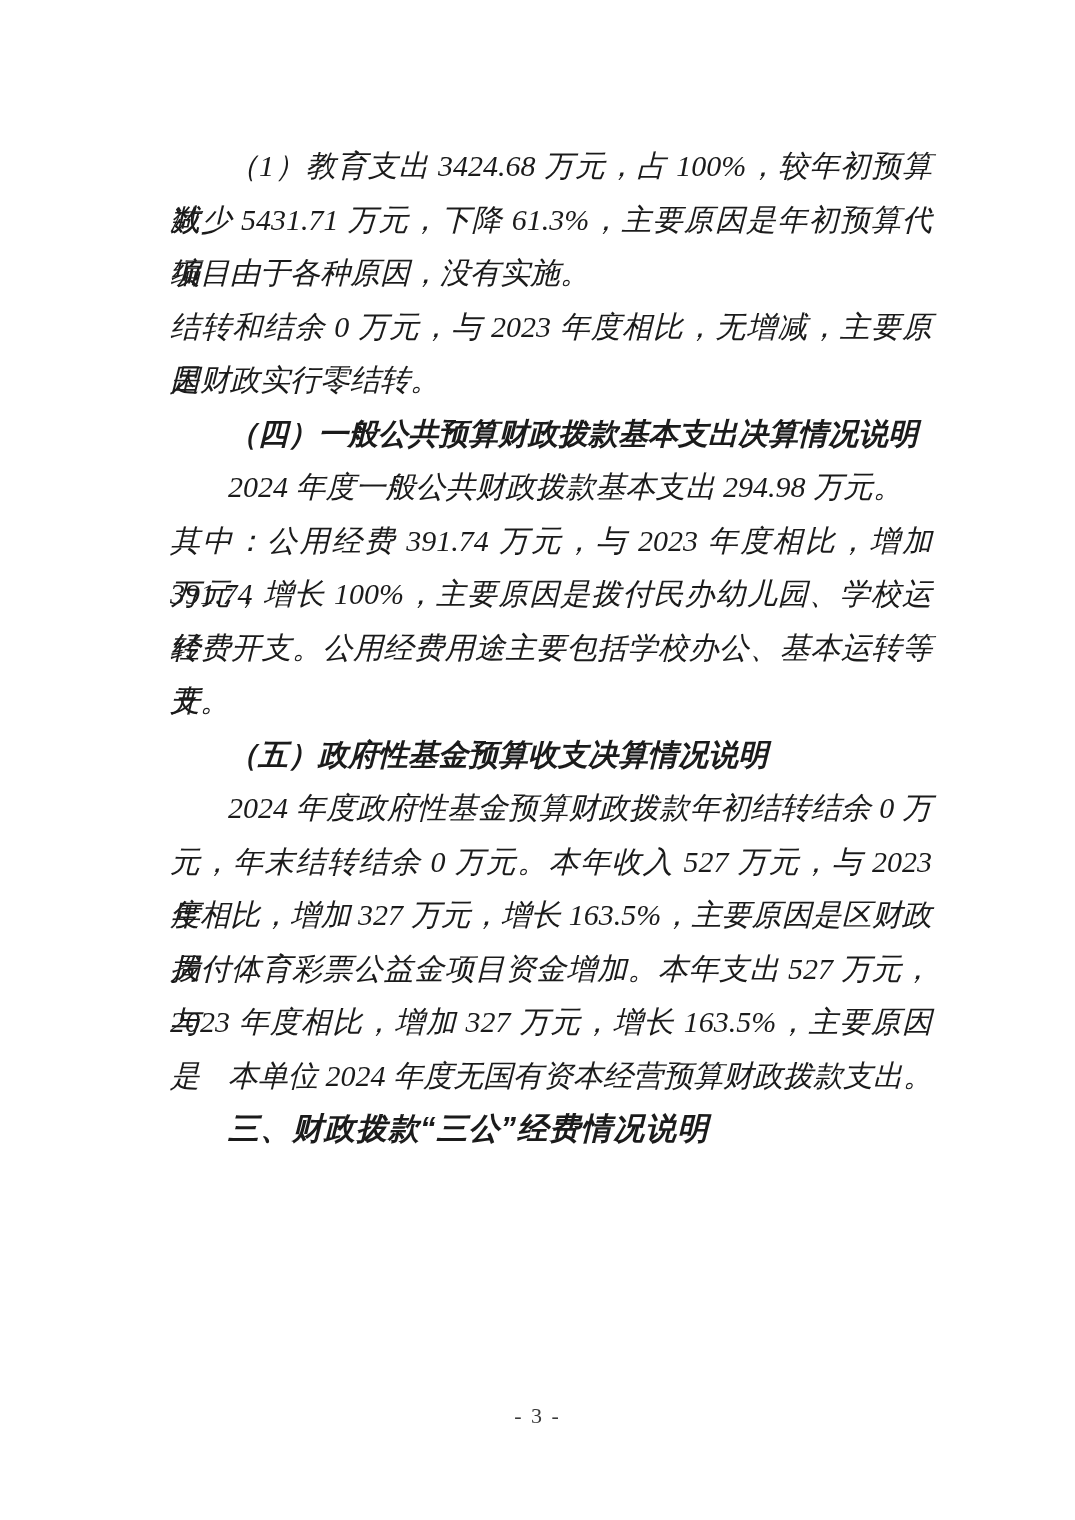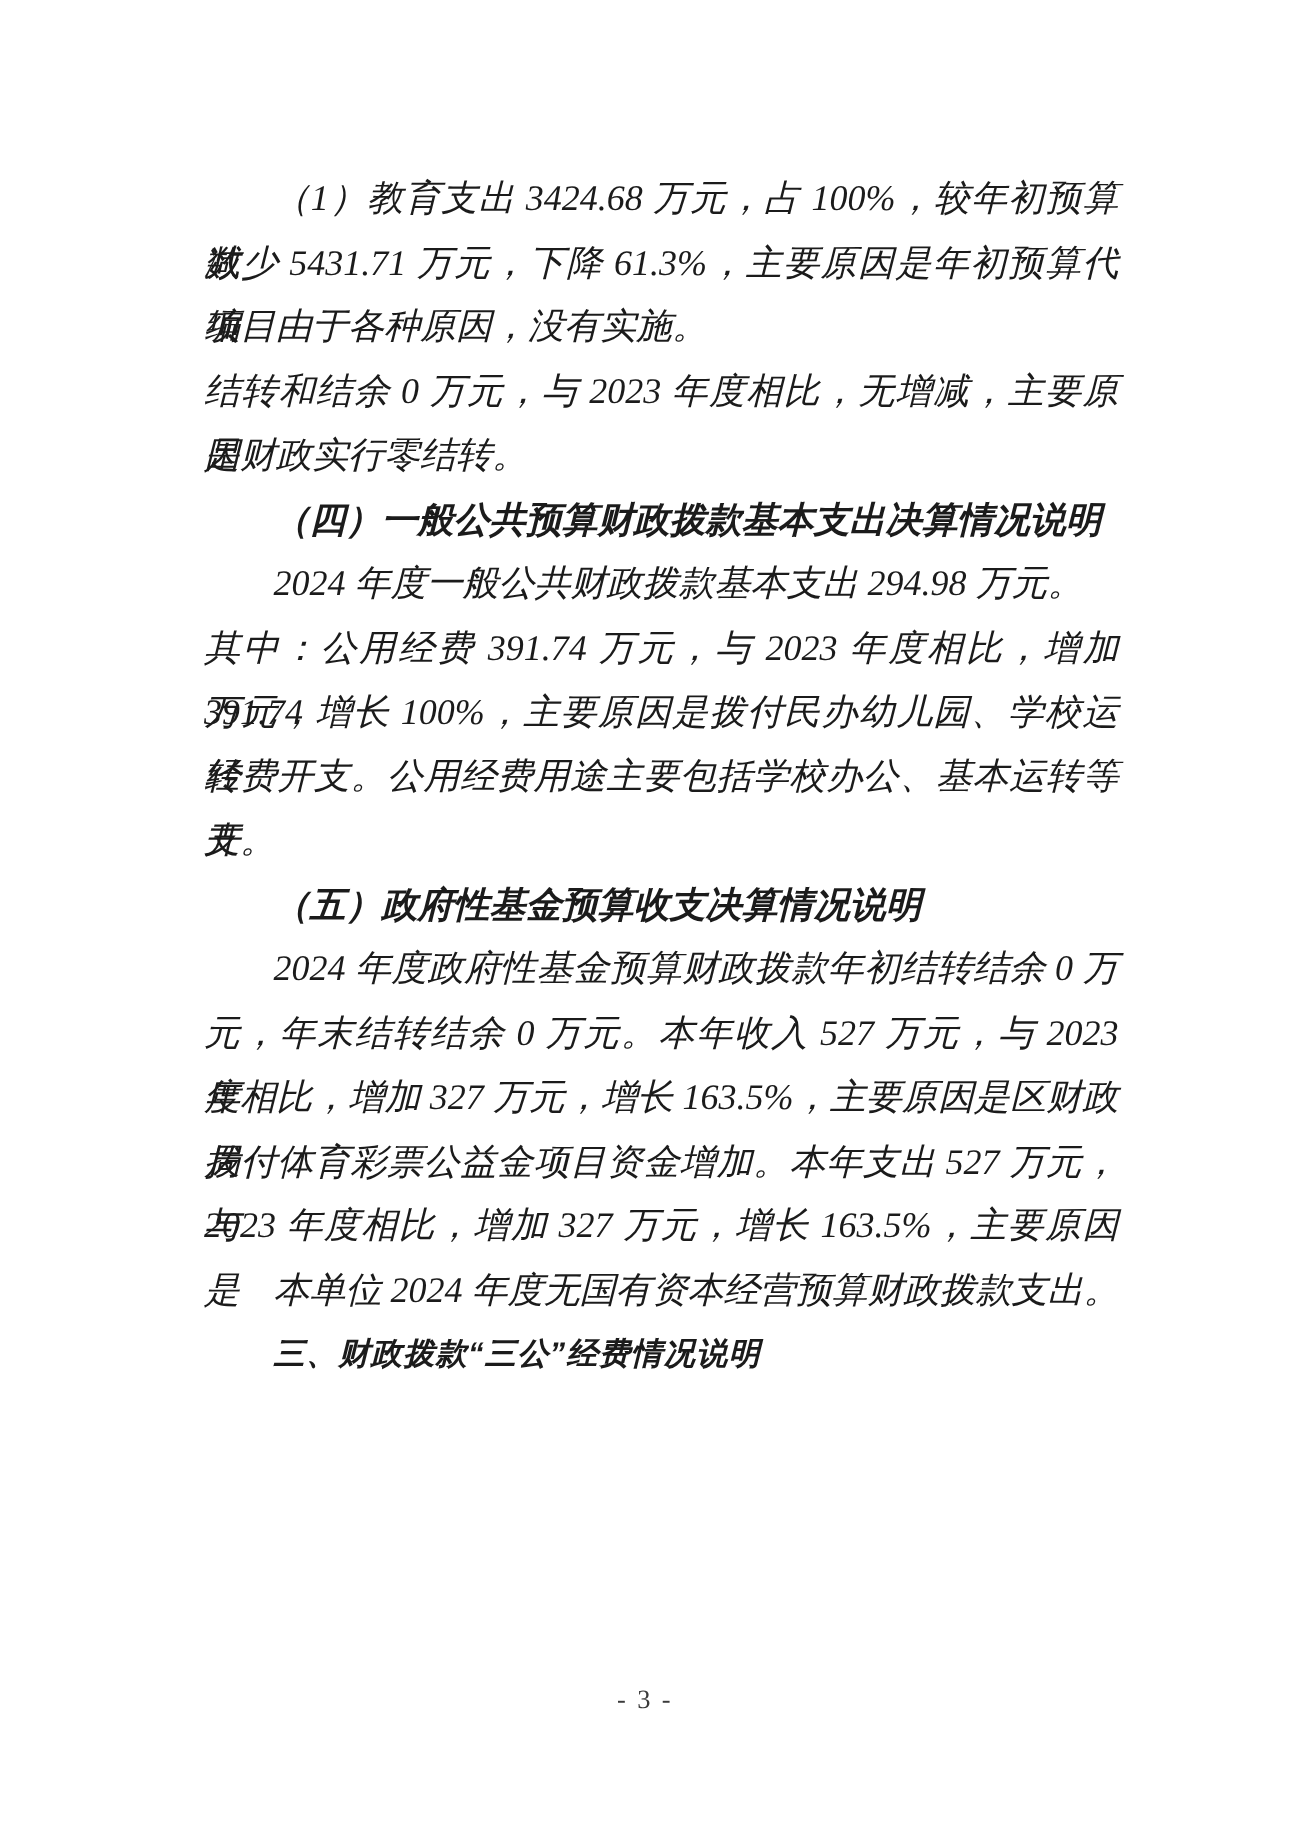--- a/index.html
+++ b/index.html
@@ -31,21 +31,21 @@
     white-space: normal;
     text-align: justify;
     text-align-last: justify;
     text-justify: inter-character;
   }
   .line.indent { text-indent: 58px; }
   .line .bold { font-weight: bold; }
   .line.hei {
     font-family: "Liberation Sans", sans-serif;
     font-weight: bold;
-    font-size: 26px;
+    font-size: 31px;
     letter-spacing: 1px;
   }
   .footer {
     position: absolute;
     left: 0;
     top: 1403px;
     width: 1075px;
     text-align: center;
     font-size: 22px;
     color: #3a3a3a;

